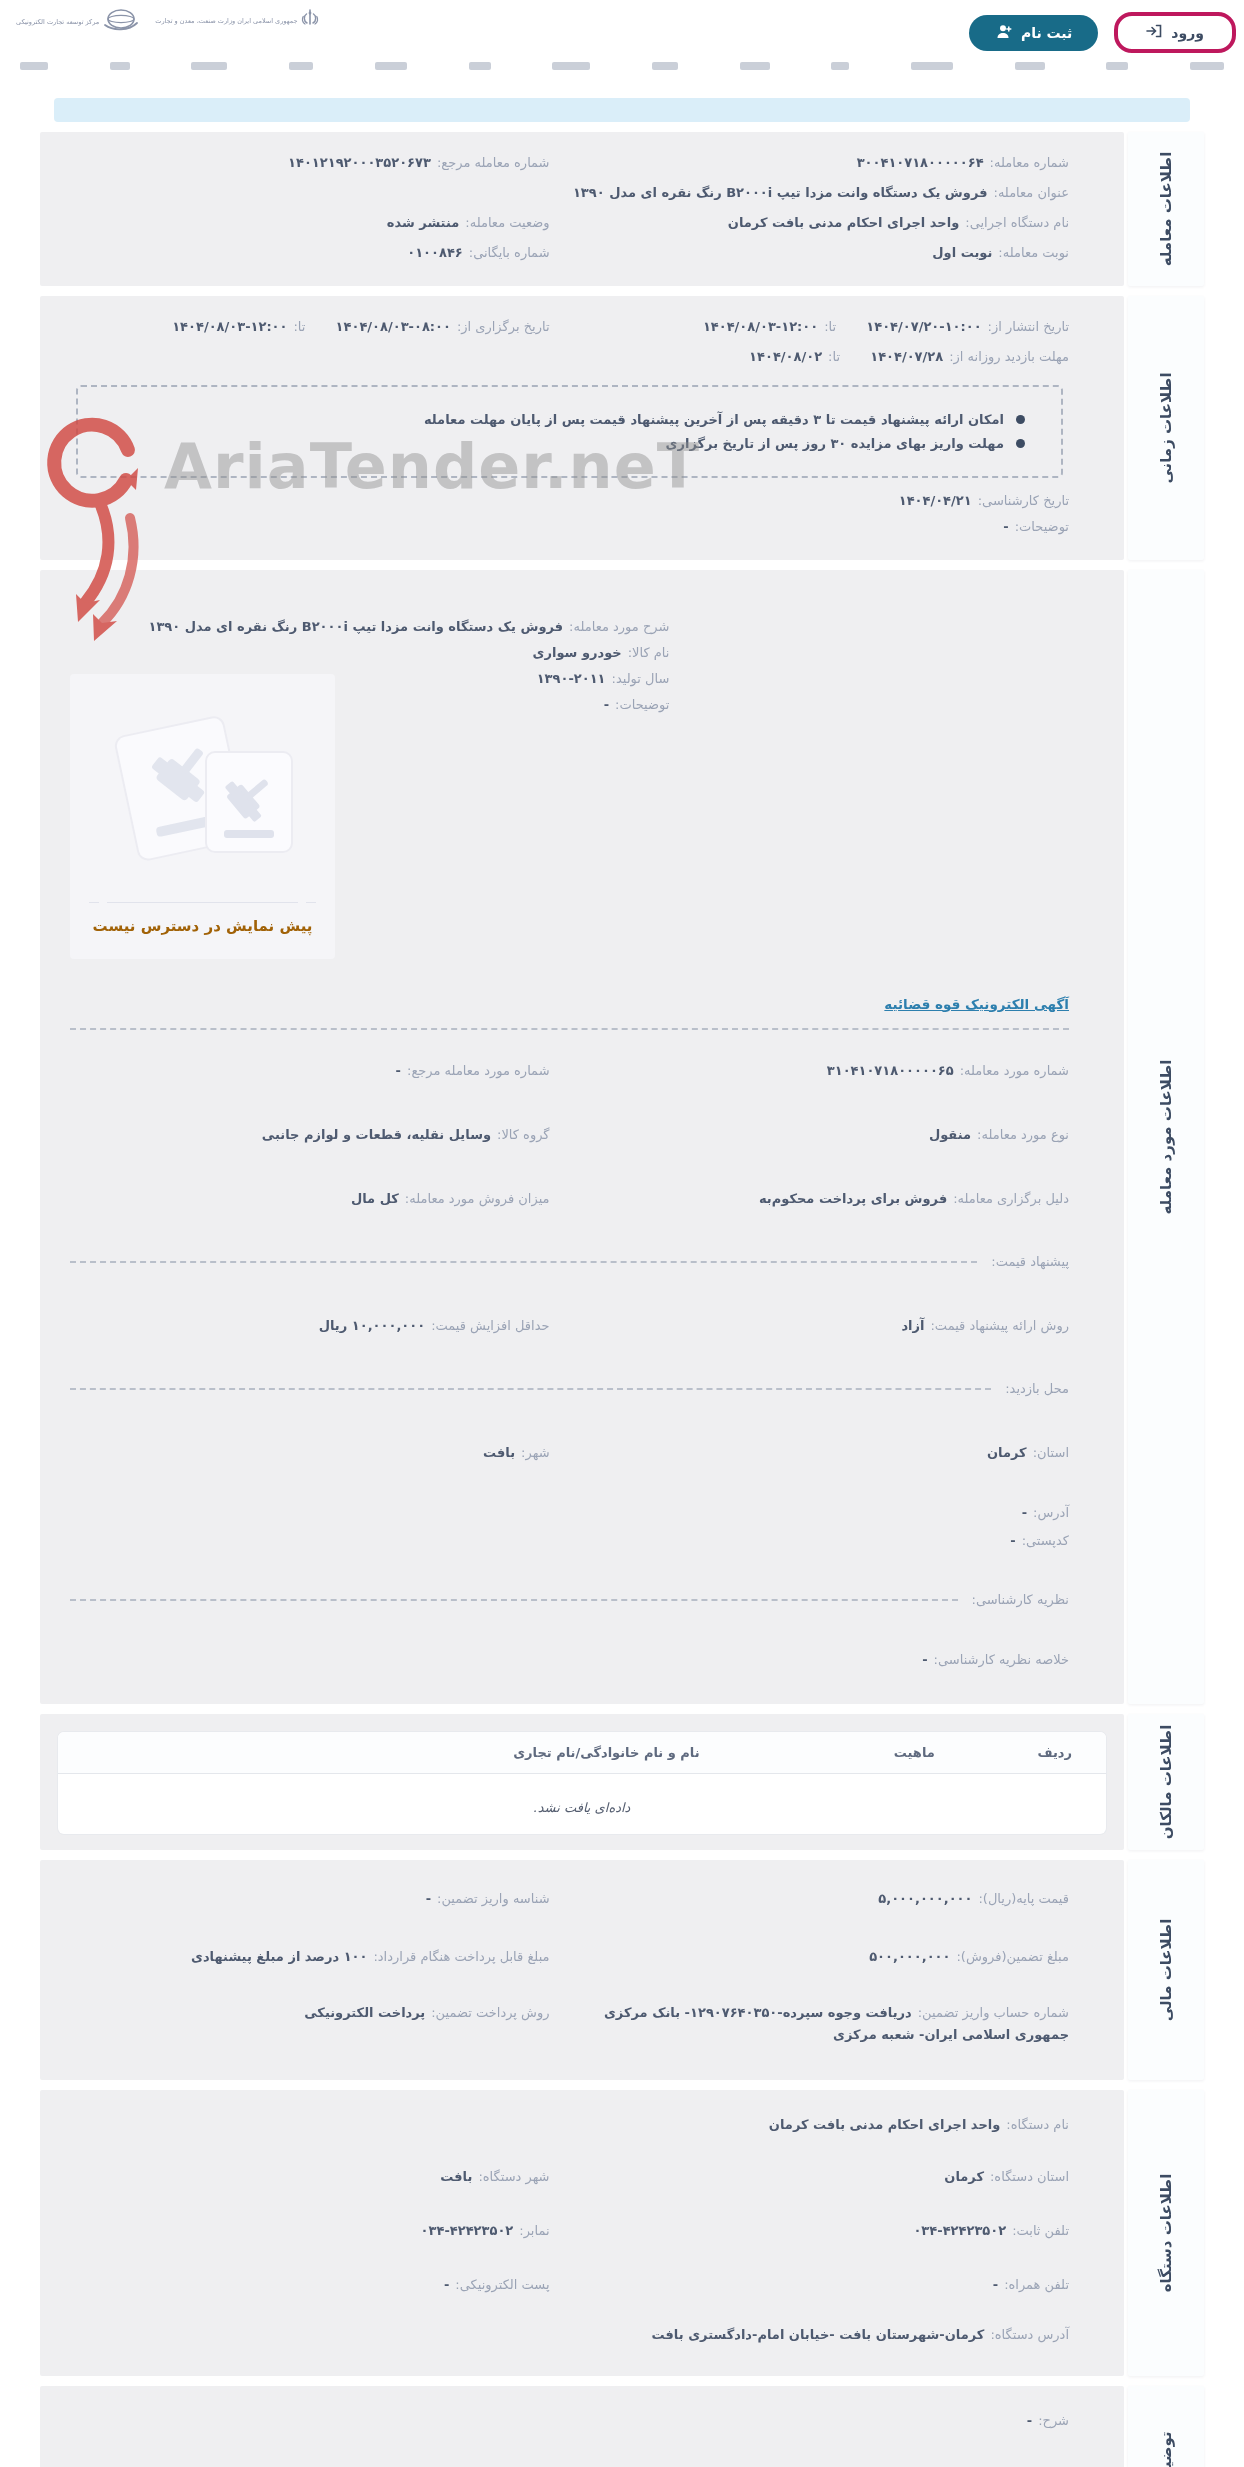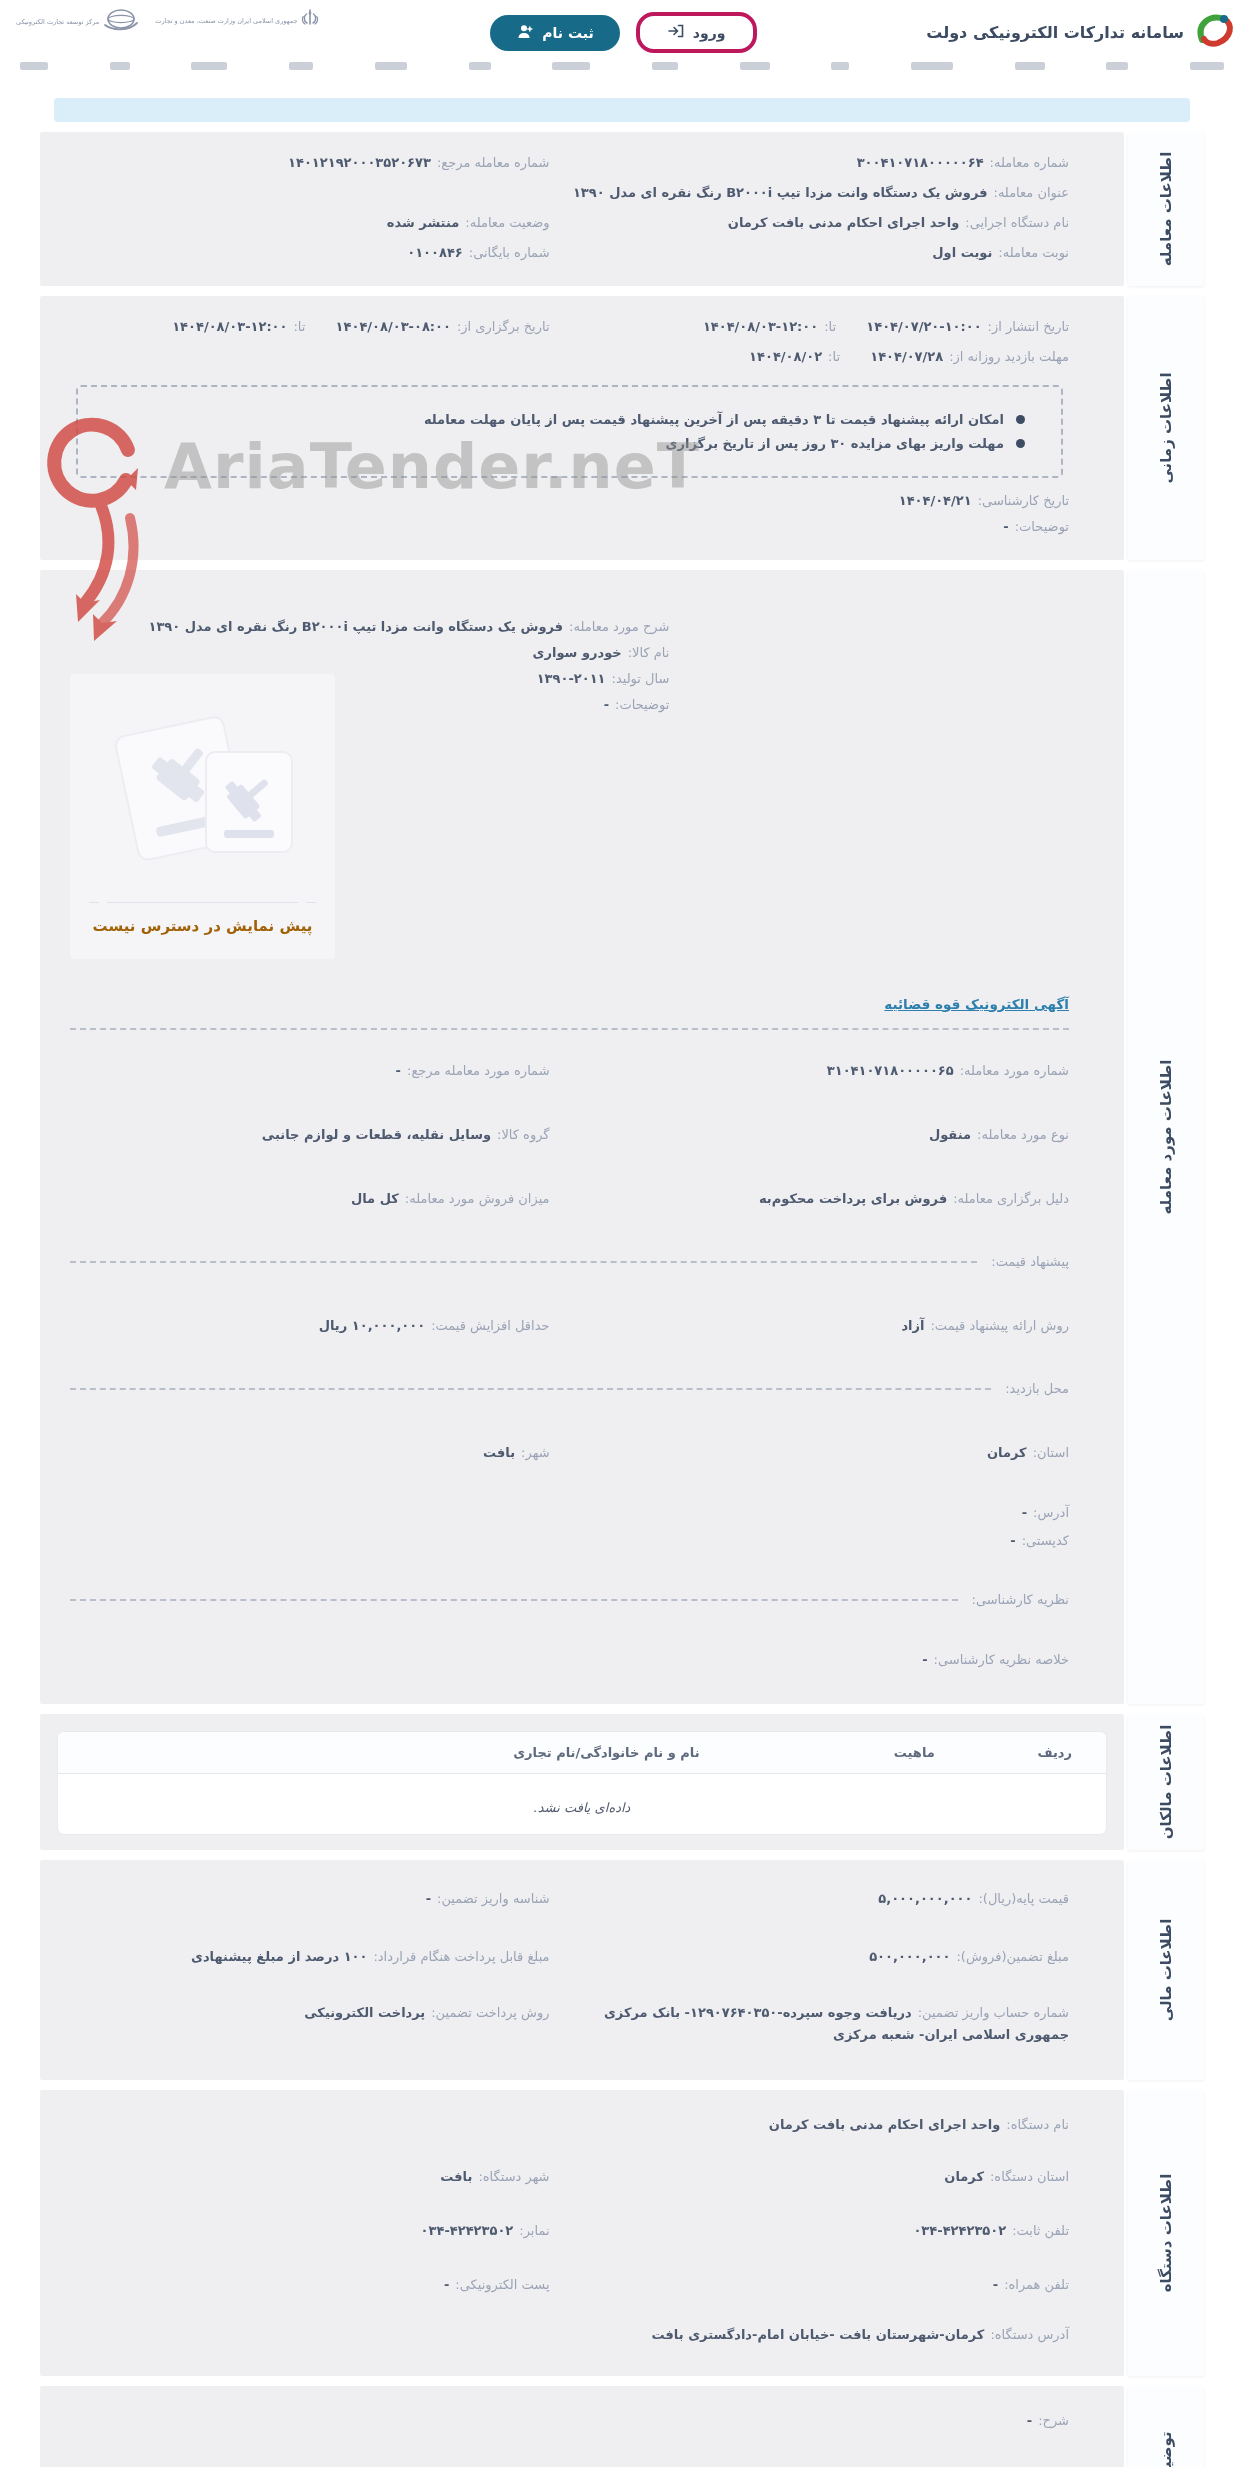--- a/index.html
+++ b/index.html
@@ -70,30 +70,20 @@
   
   .wm { position:absolute; top:408px; right:auto; left:40px; display:flex; align-items:flex-start; gap:14px; pointer-events:none; z-index:6; direction:ltr; }
   .wm-text { font-size:62px; font-weight:bold; color:#8f8f8f; opacity:.45; letter-spacing:1px; margin-top:22px; }
 </style>
 </head>
 <body>
 
 <div class="page">
 
   <header class="hdr">
-    <div class="brand">
-      <span>
-        <svg width="42" height="40" viewBox="0 0 42 40">
-          <path d="M8 30 C 2 14, 16 4, 30 9" fill="none" stroke="#3fa23c" stroke-width="6" stroke-linecap="round"></path>
-          <path d="M30 9 C 40 14, 37 28, 24 33 C 18 35, 12 33, 10 29" fill="none" stroke="#cf3a2f" stroke-width="6" stroke-linecap="round"></path>
-          <circle cx="30" cy="9" r="4" fill="#186b88"></circle>
-        </svg>
-      </span>
-      <span class="brand-title">سامانه تدارکات الکترونیکی دولت</span>
-    </div>
 
     <div class="auth">
       <button class="btn btn-login">
         <span>ورود</span>
         <span>
           <svg width="16" height="14" viewBox="0 0 16 14">
             <path d="M1 7 h8 M6 3.5 L9.5 7 L6 10.5" fill="none" stroke="#3d4c63" stroke-width="1.6" stroke-linecap="round"></path>
             <path d="M10.5 1.5 h4 v11 h-4" fill="none" stroke="#3d4c63" stroke-width="1.6" stroke-linecap="round"></path>
           </svg>
         </span>

